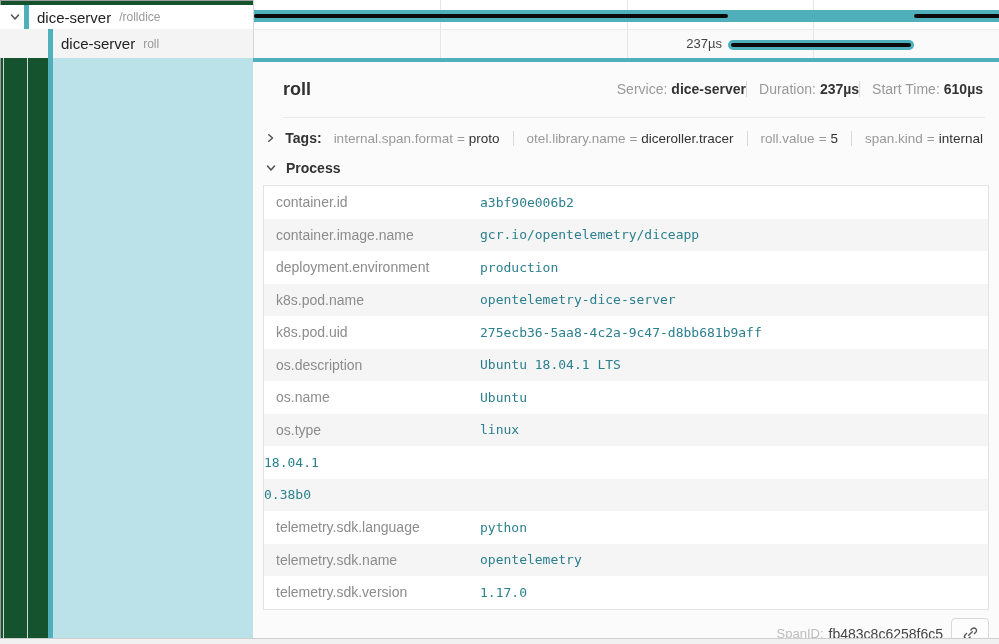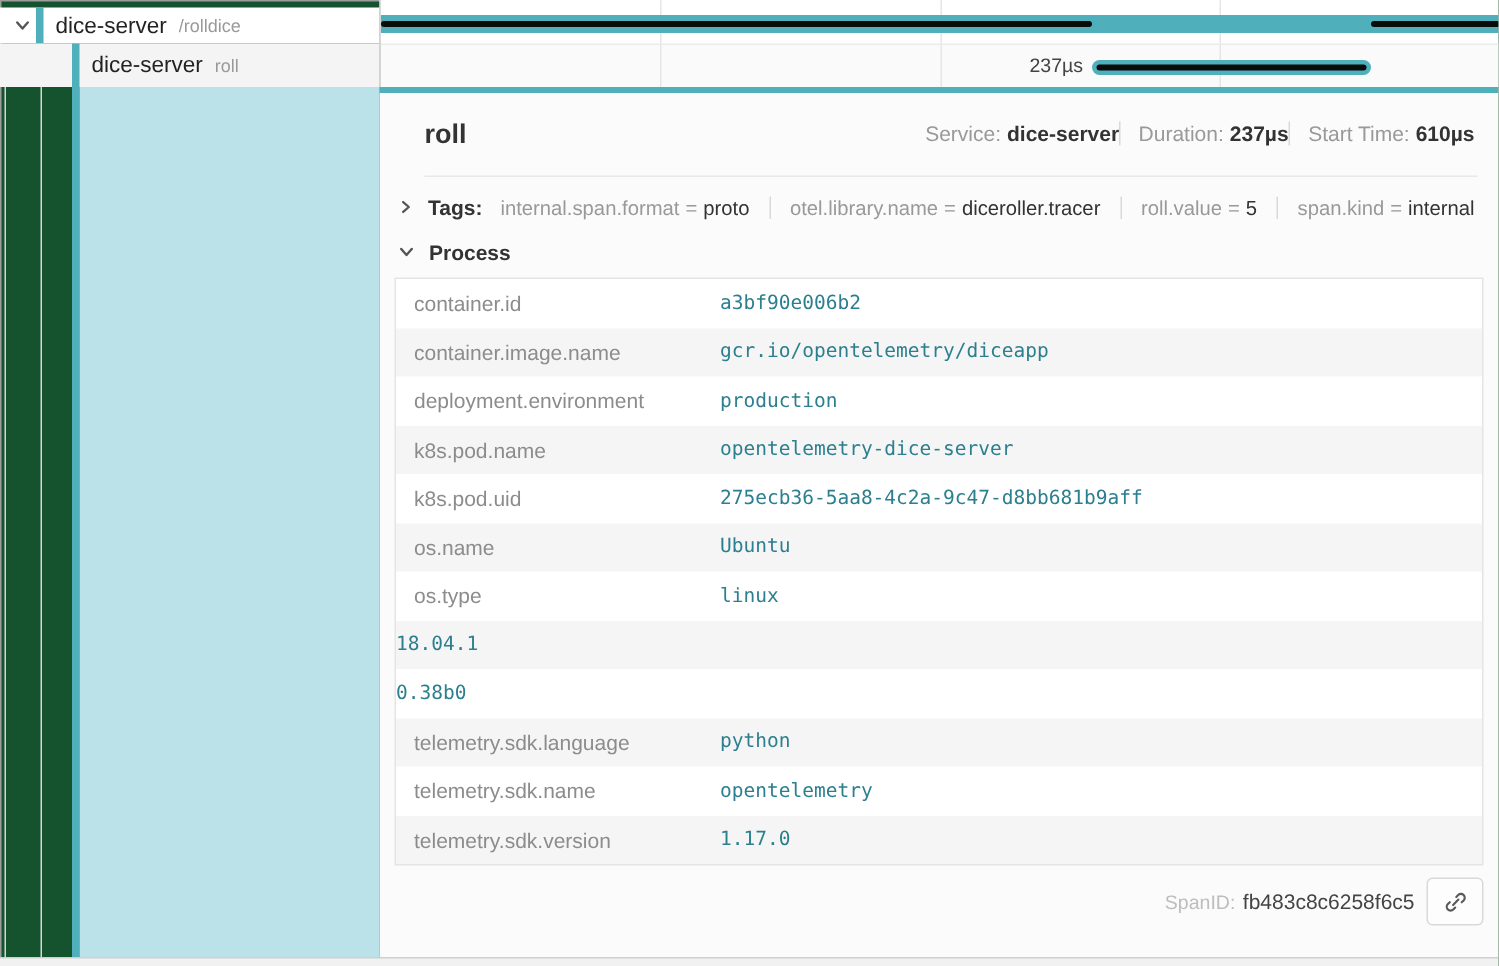--- a/index.html
+++ b/index.html
@@ -170,20 +170,24 @@
       <div>
         <span class="pkey">k8s.pod.name</span>
         <span class="pval">opentelemetry-dice-server</span>
       </div>
 
       <div>
         <span class="pkey">k8s.pod.uid</span>
         <span class="pval">275ecb36-5aa8-4c2a-9c47-d8bb681b9aff</span>
       </div>
 
+      <div>
+        <span class="pkey">os.description</span>
+        <span class="pval">Ubuntu 18.04.1 LTS</span>
+      </div>
 
       <div>
         <span class="pkey">os.name</span>
         <span class="pval">Ubuntu</span>
       </div>
 
       <div>
         <span class="pkey">os.type</span>
         <span class="pval">linux</span>
       </div>

